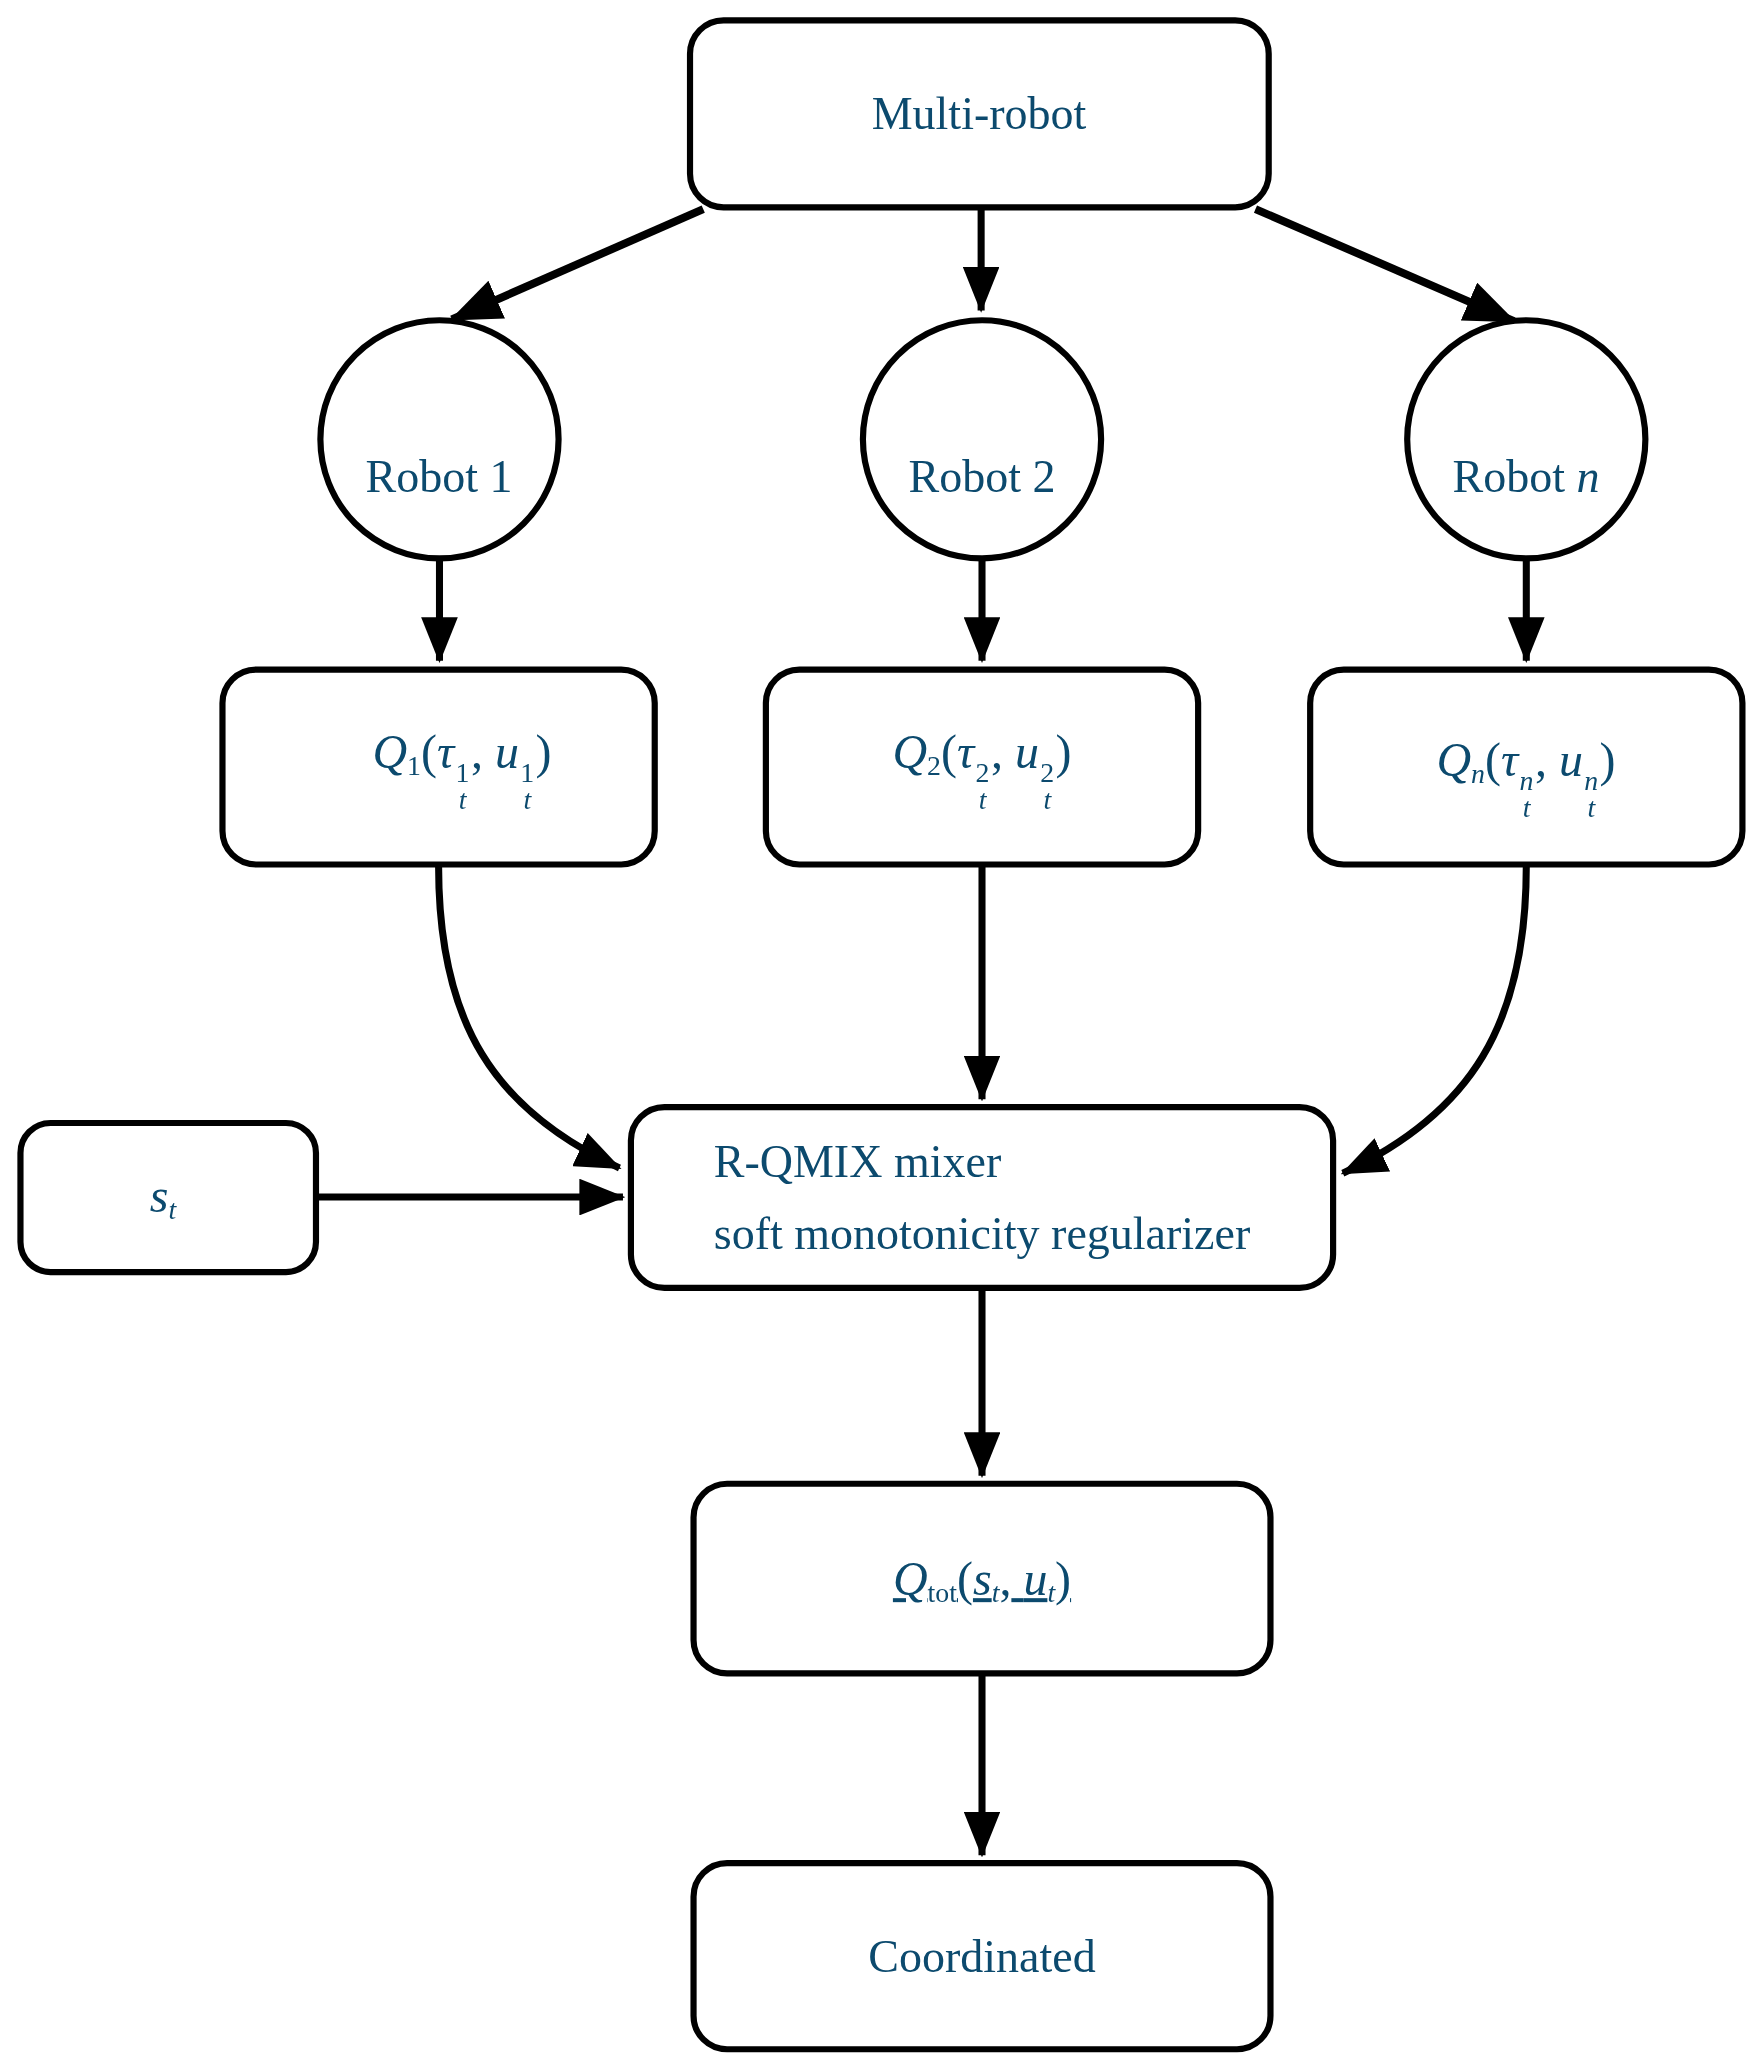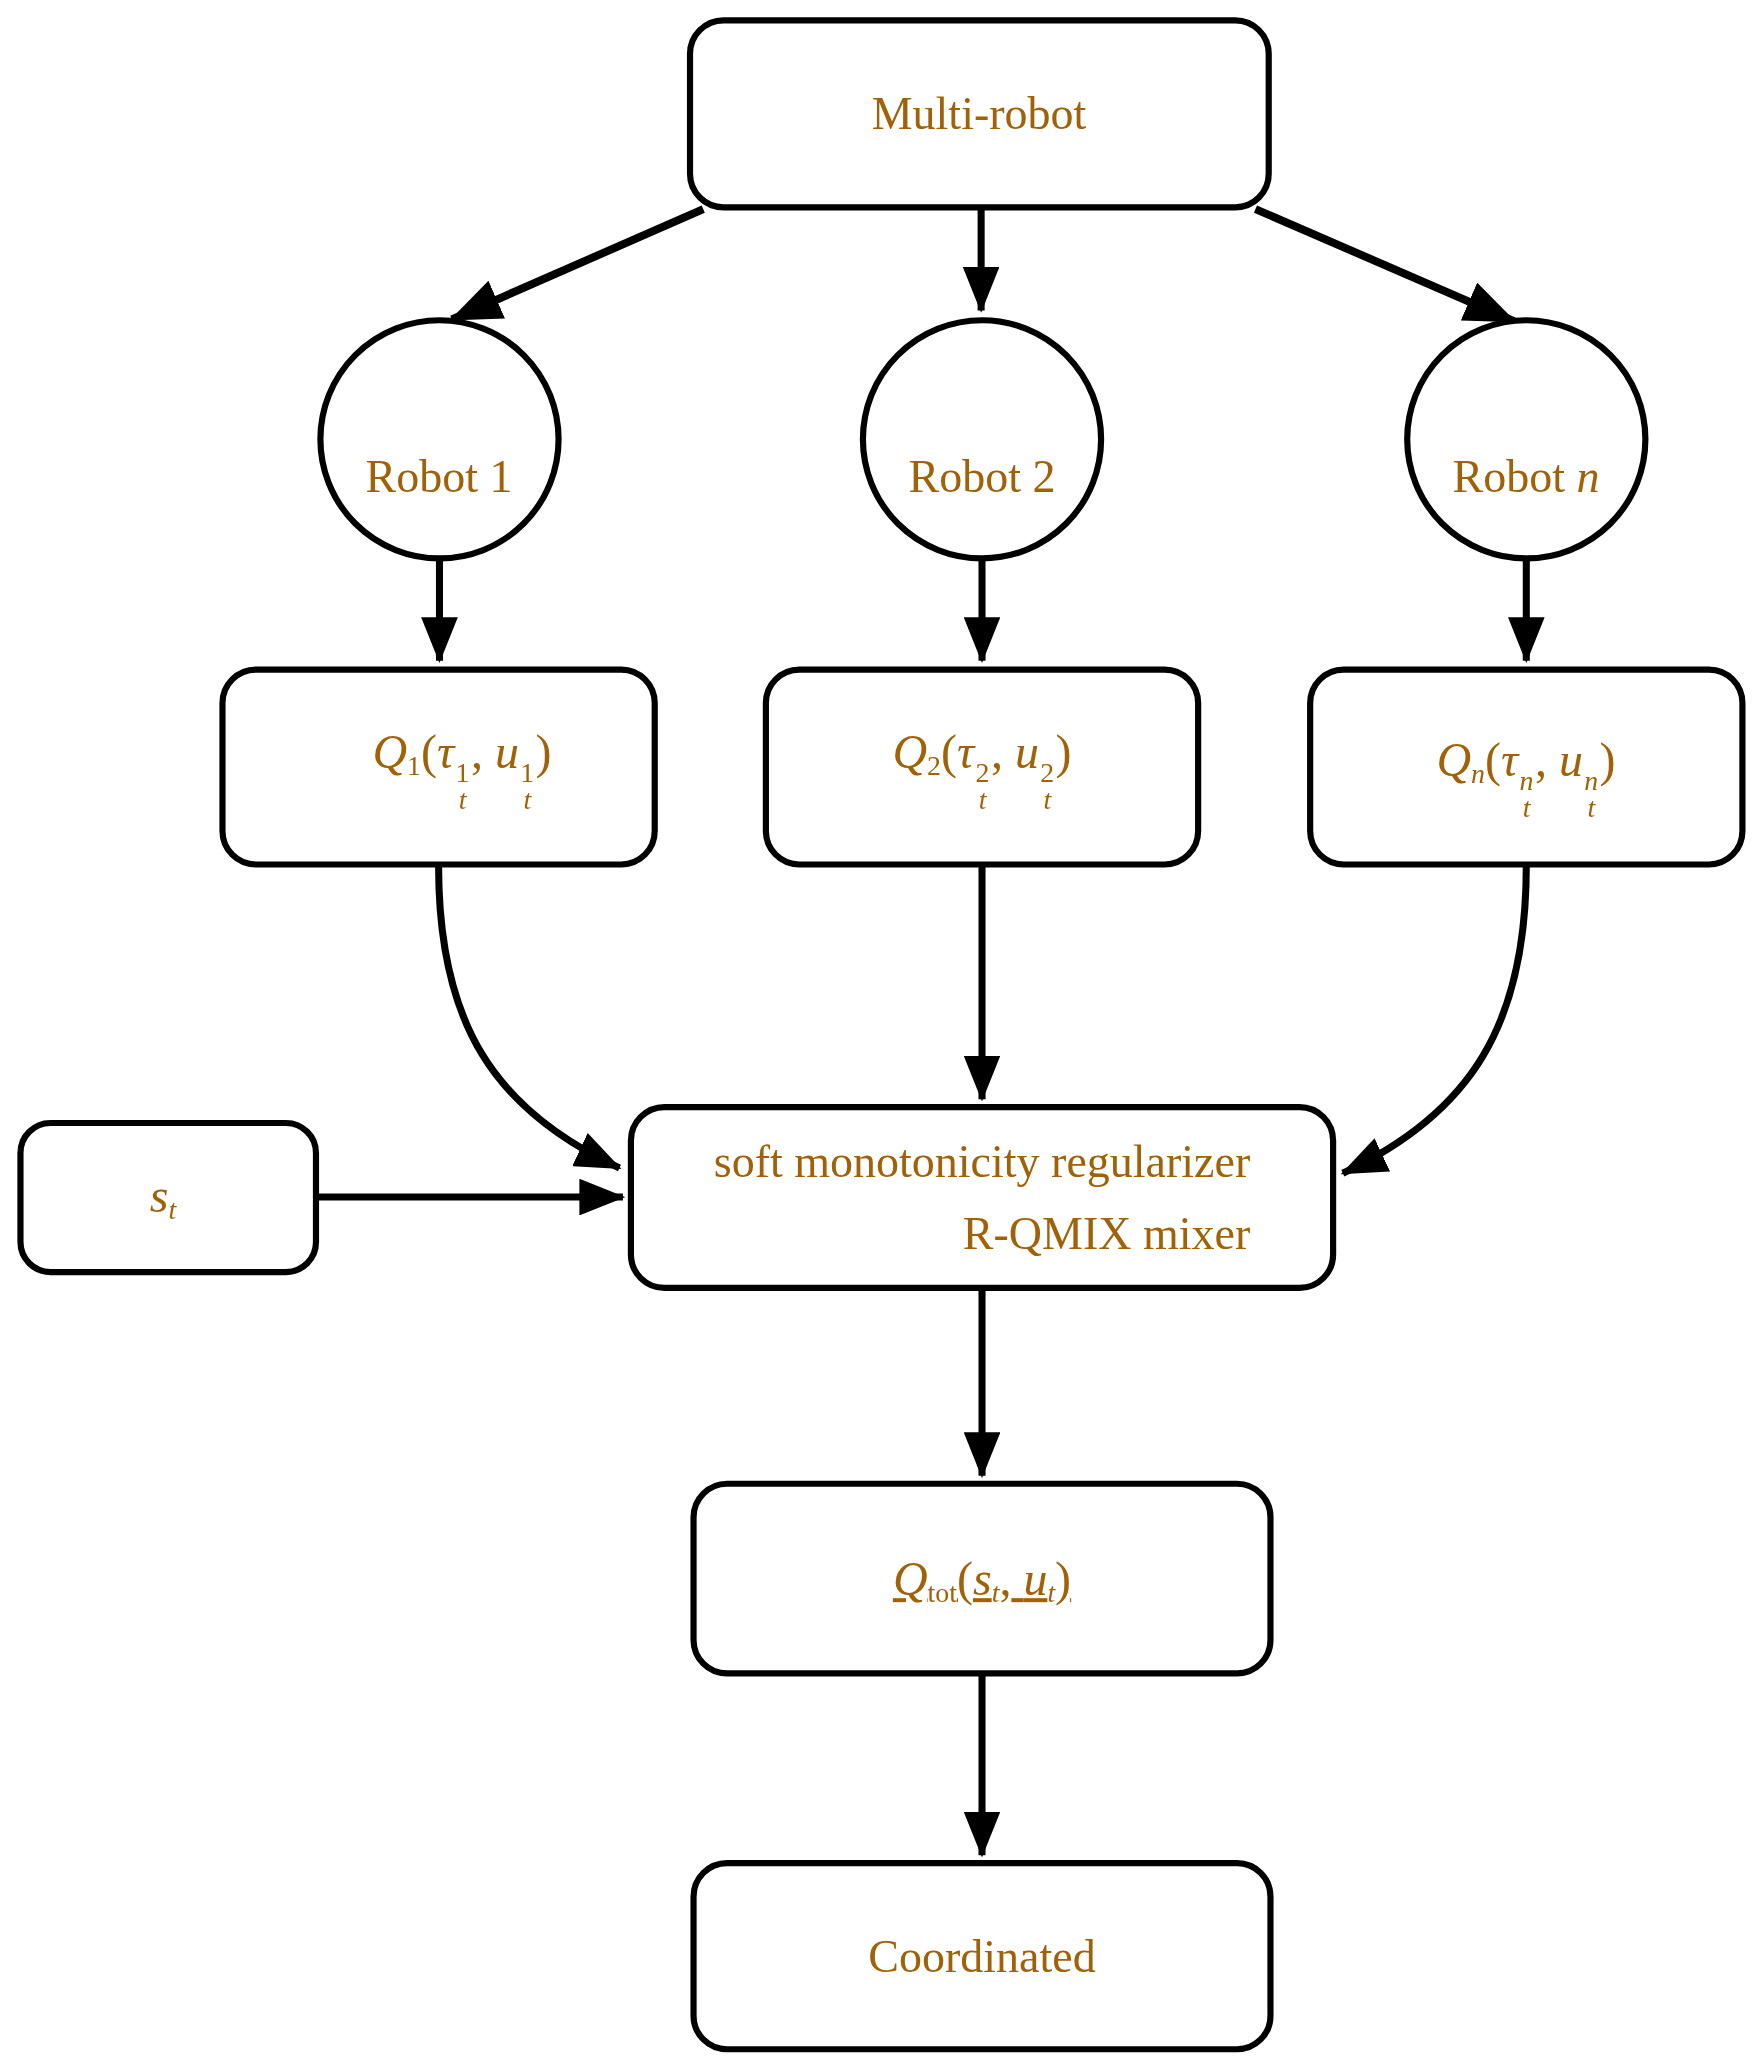--- a/index.html
+++ b/index.html
@@ -1,19 +1,19 @@
 <!DOCTYPE html>
 <html style="font-size:14px"><head>
 <meta charset="utf-8">
 <style>
   html,body{margin:0;padding:0;background:#ffffff;}
   .stage{position:relative;width:1762px;height:2066px;background:#ffffff;overflow:hidden;
          font-family:"Liberation Serif",serif;color:#000;}
   .stage svg{position:absolute;left:0;top:0;}
-  .lbl{position:absolute;transform:translate(-50%,-50%);text-align:right;white-space:nowrap;color:#a16207;}
+  .lbl{position:absolute;transform:translate(-50%,-50%);text-align:left;white-space:nowrap;color:#0c4a6e;}
   .t2{font-size:46px;line-height:72px;}
   .t1{font-size:46px;margin-top:35px;}
   .math{font-size:48px;}
   .mi{font-style:italic;}
   .sb{font-size:.58em;vertical-align:-0.24em;}
   .ss{display:inline-flex;flex-direction:column;align-items:center;font-size:.58em;
       line-height:.95;vertical-align:-0.52em;margin:0 .05em;}
   .ss span{display:block;}
 </style>
 </head>
@@ -86,22 +86,22 @@
         <span class="mi">n</span>
         <span class="mi">t</span>
       </span><span>,</span> <span class="mi">u</span><span class="ss">
         <span class="mi">n</span>
         <span class="mi">t</span>
       </span><span>)</span></div>
 
   <div class="lbl math" style="left:163px;top:1197px;"><span class="mi">s</span><span class="sb mi">t</span></div>
 
   <div class="lbl t2" style="left:982px;top:1198px;">
+    <div>R-QMIX mixer</div>
     <div>soft monotonicity regularizer</div>
-    <div>R-QMIX mixer</div>
   </div>
 
   <div class="lbl math" style="left:982px;top:1580px;text-decoration:underline;"><span class="mi">Q</span><span class="sb">tot</span><span>(</span><span class="mi">s</span><span class="sb mi">t</span><span>,</span> <span class="mi">u</span><span class="sb mi">t</span><span>)</span></div>
 
   <div class="lbl t2" style="left:982px;top:1957px;">
     <div>Coordinated</div>
   </div>
 
 </div>
 

